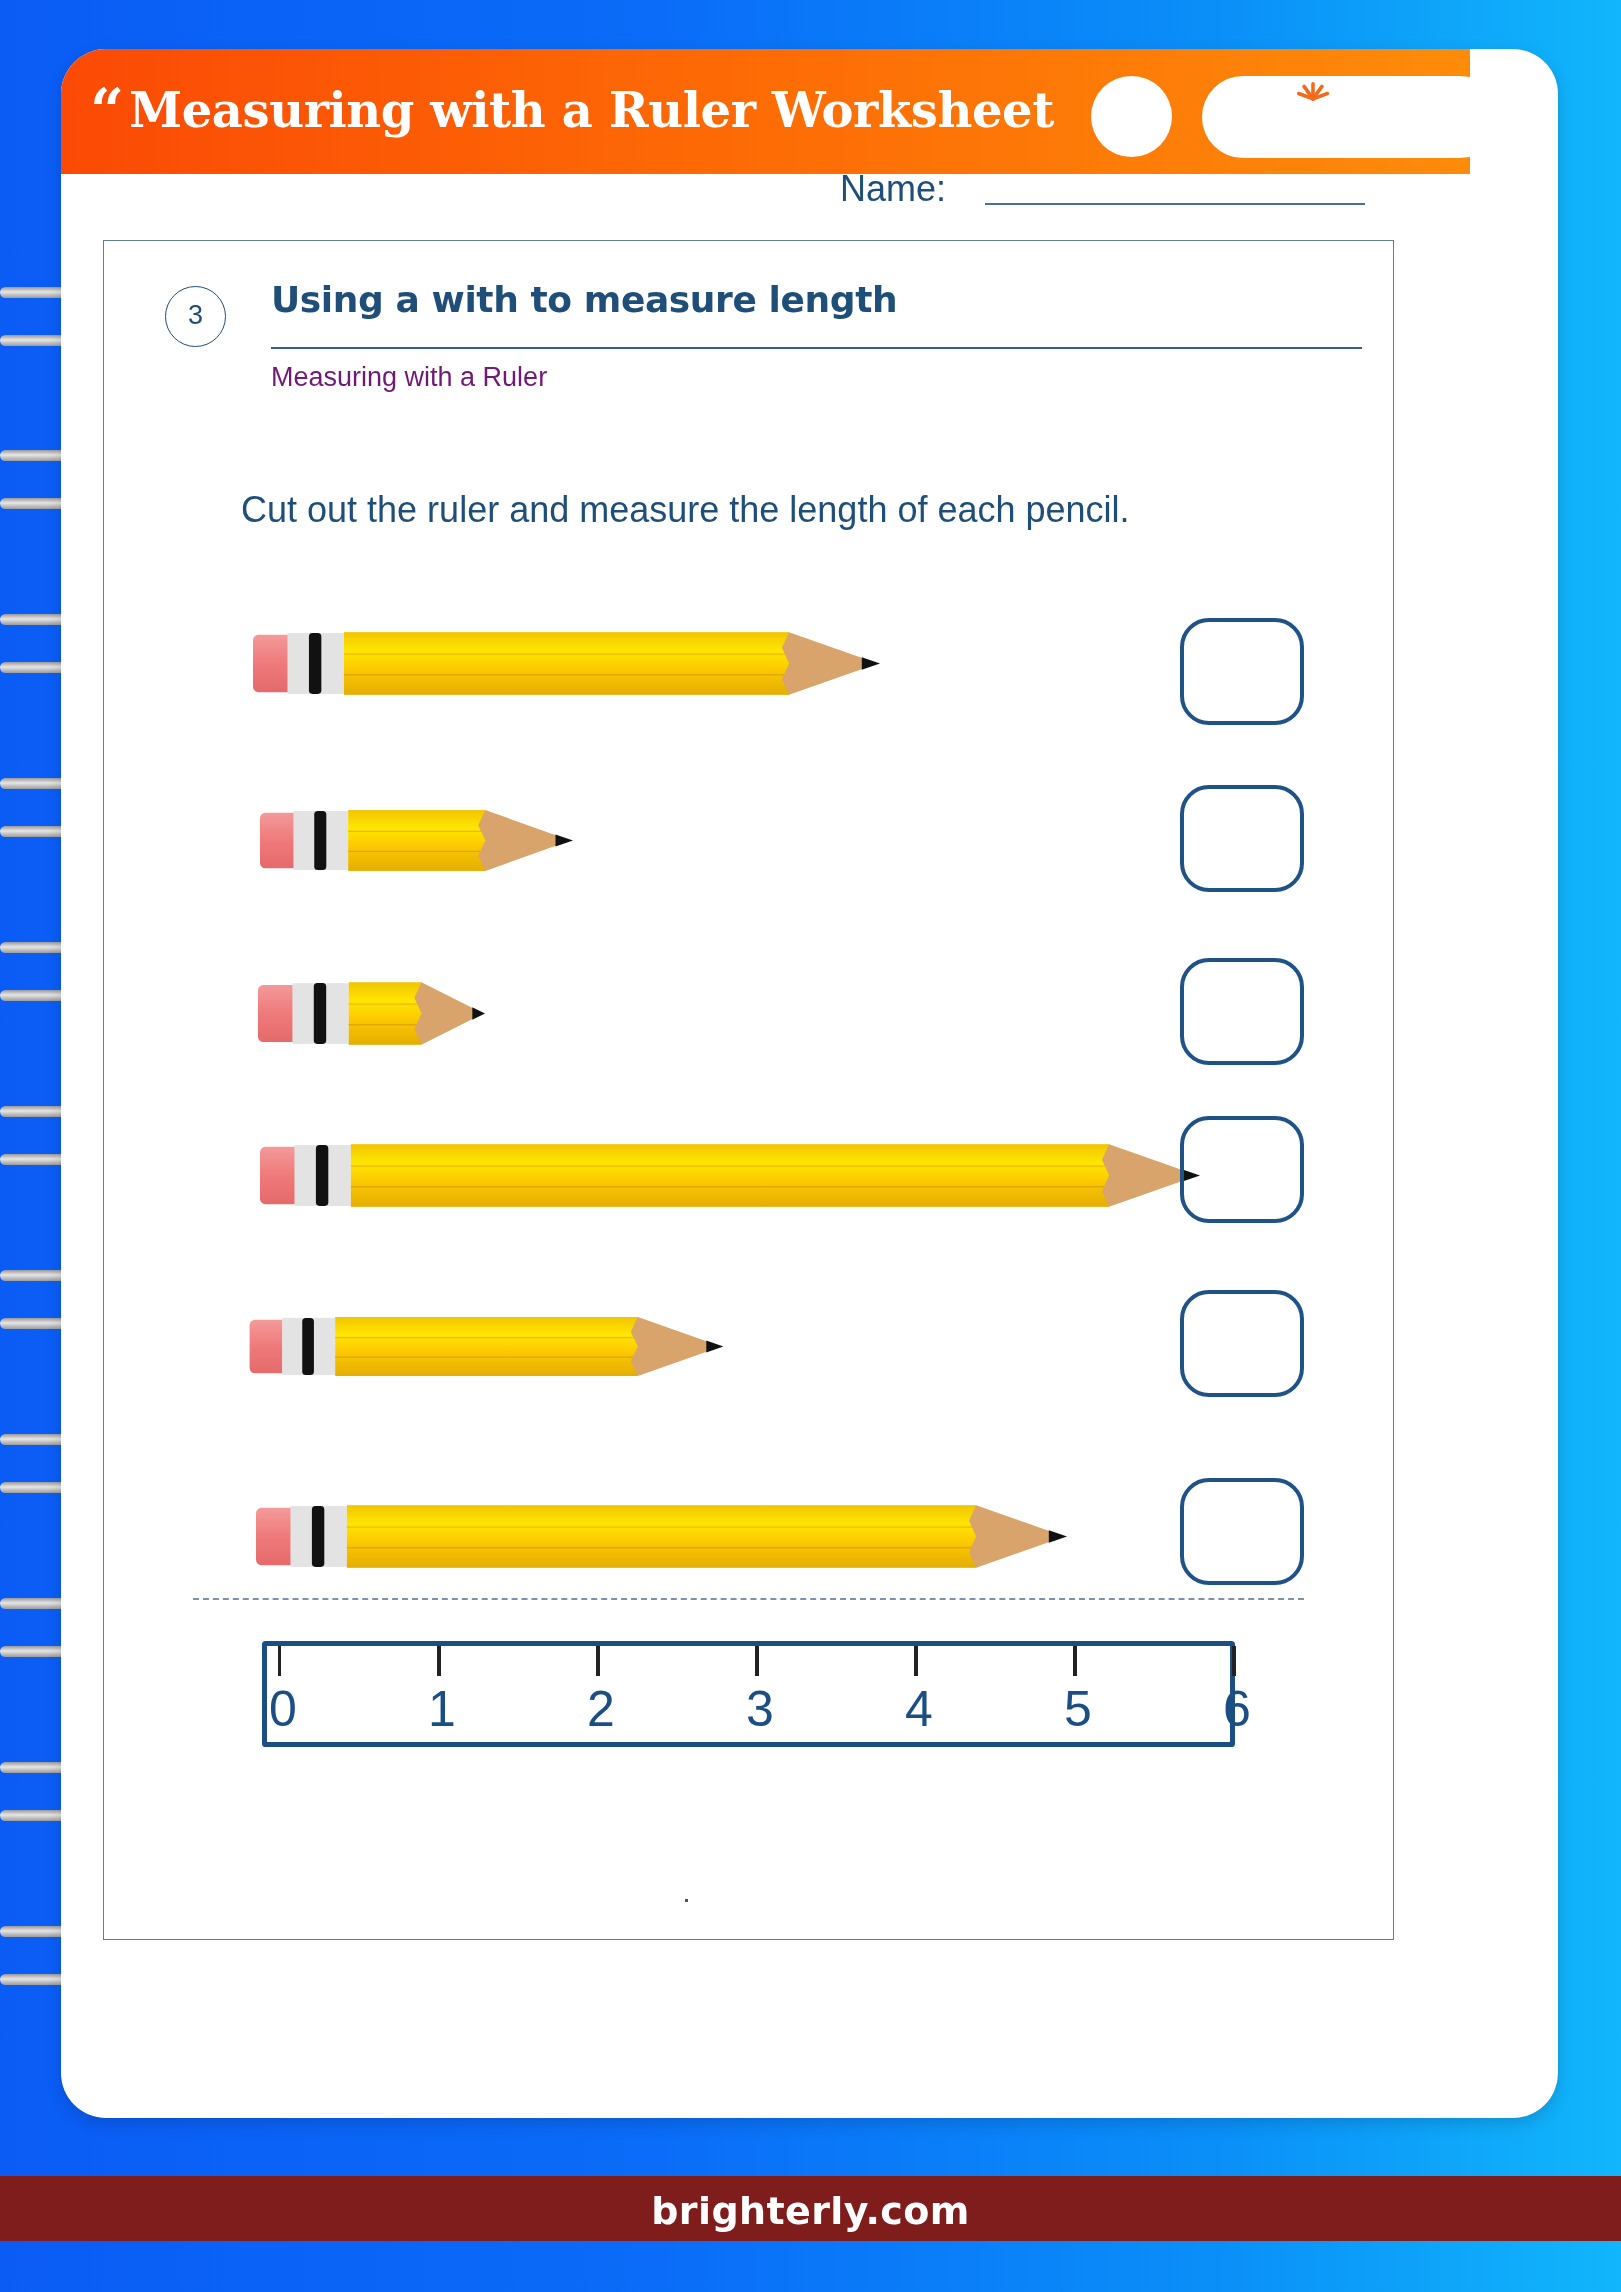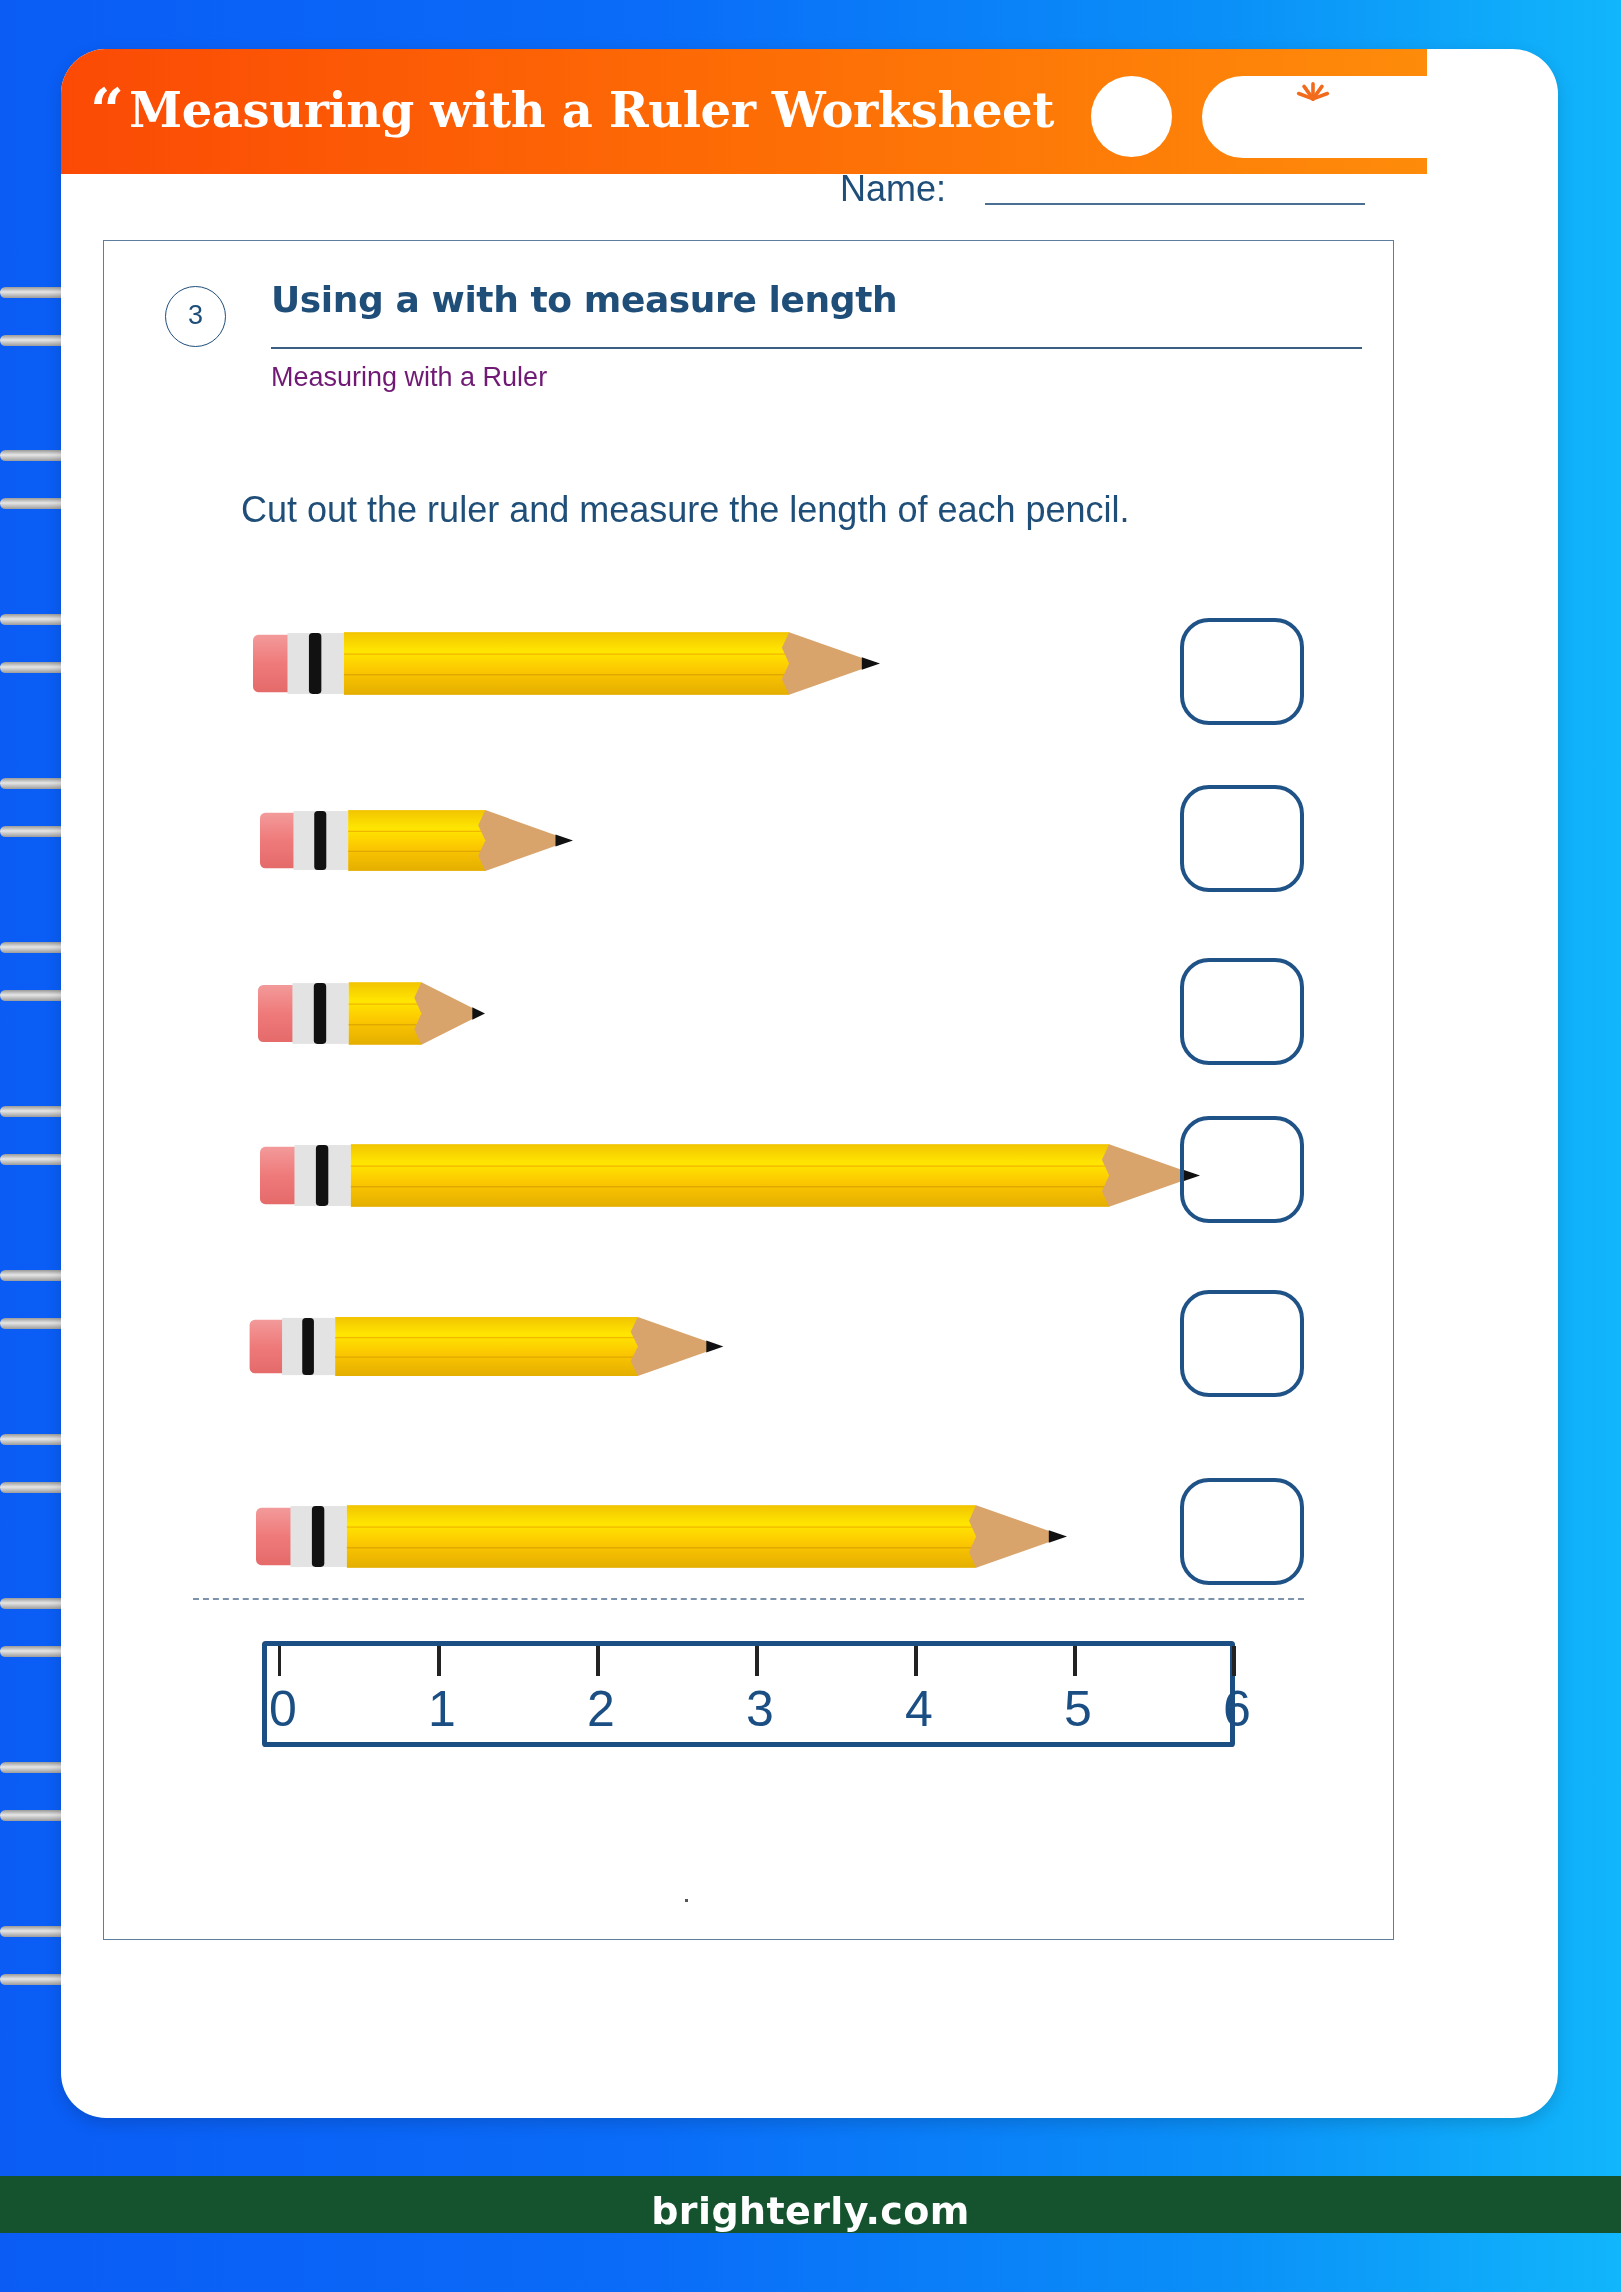--- a/index.html
+++ b/index.html
@@ -1,22 +1,22 @@
 <!DOCTYPE html>
 <html style="font-size:14.3px"><head>
 <meta charset="utf-8">
 <style>
   html,body{margin:0;padding:0;}
   body{width:1621px;height:2293px;position:relative;overflow:hidden;
     background:linear-gradient(90deg,#0a5cf5 0%,#0a6cf8 40%,#0a8ff8 75%,#11b6fb 100%);
     font-family:"Liberation Sans",sans-serif;}
-  .bottom-band{position:absolute;left:0;top:2176px;width:1621px;height:57px;background:#14532d;}
+  .bottom-band{position:absolute;left:0;top:2176px;width:1621px;height:65px;background:#7f1d1d;}
   .bottom-band span{position:absolute;left:0;right:0;top:12.5px;text-align:center;color:#fff;font-size:38px;font-weight:bold;font-family:"DejaVu Sans",sans-serif;letter-spacing:0.4px;}
   .sheet{position:absolute;left:61px;top:49px;width:1497px;height:2069px;background:#fff;border-radius:45px;overflow:hidden;box-shadow:0 5.4px 16px rgba(0,0,0,0.15);}
-  .header{position:absolute;left:0;top:0;width:1366px;height:125px;background:linear-gradient(90deg,#fb4a05 0%,#fd6905 45%,#fe8b0a 100%);}
+  .header{position:absolute;left:0;top:0;width:1366px;height:125px;background:linear-gradient(90deg,#fb4a05 0%,#fd6905 45%,#fe8b0a 100%);padding-left:43px;}
   .title{position:absolute;left:29px;top:27px;color:#fff;font-family:"DejaVu Serif",serif;font-weight:bold;font-size:48px;letter-spacing:-0.4px;white-space:nowrap;}
   .title .quote{font-size:59px;vertical-align:-3.6px;margin-right:5.4px;}
   .hdr-circle{position:absolute;left:1030px;top:27px;width:81px;height:81px;border-radius:50%;background:#fff;}
   .logo-pill{position:absolute;left:1141px;top:27px;width:299px;height:82px;border-radius:41px;background:#fff;}
   .logo-text{position:absolute;left:0;right:0;top:12.5px;text-align:center;font-family:"DejaVu Serif",serif;font-style:italic;font-weight:bold;font-size:45px;color:#1478e8;}
   .logo-sun{position:absolute;left:93px;top:5.4px;width:36px;height:19.7px;}
   .name-label{position:absolute;left:840px;top:168px;font-size:36px;color:#1f4e79;font-family:Liberation Sans, sans-serif;}
   .name-line{position:absolute;left:985px;top:203px;width:380px;height:1.8px;background:#4a6f93;}
   .frame{position:absolute;left:103px;top:240px;width:1291px;height:1700px;border:1.8px solid #5f7e9e;box-sizing:border-box;}
   .num-circle{position:absolute;left:165px;top:286px;width:61px;height:61px;border:1.8px solid #1f4e79;border-radius:50%;box-sizing:border-box;text-align:center;line-height:57px;font-size:27px;color:#1f4e79;}

